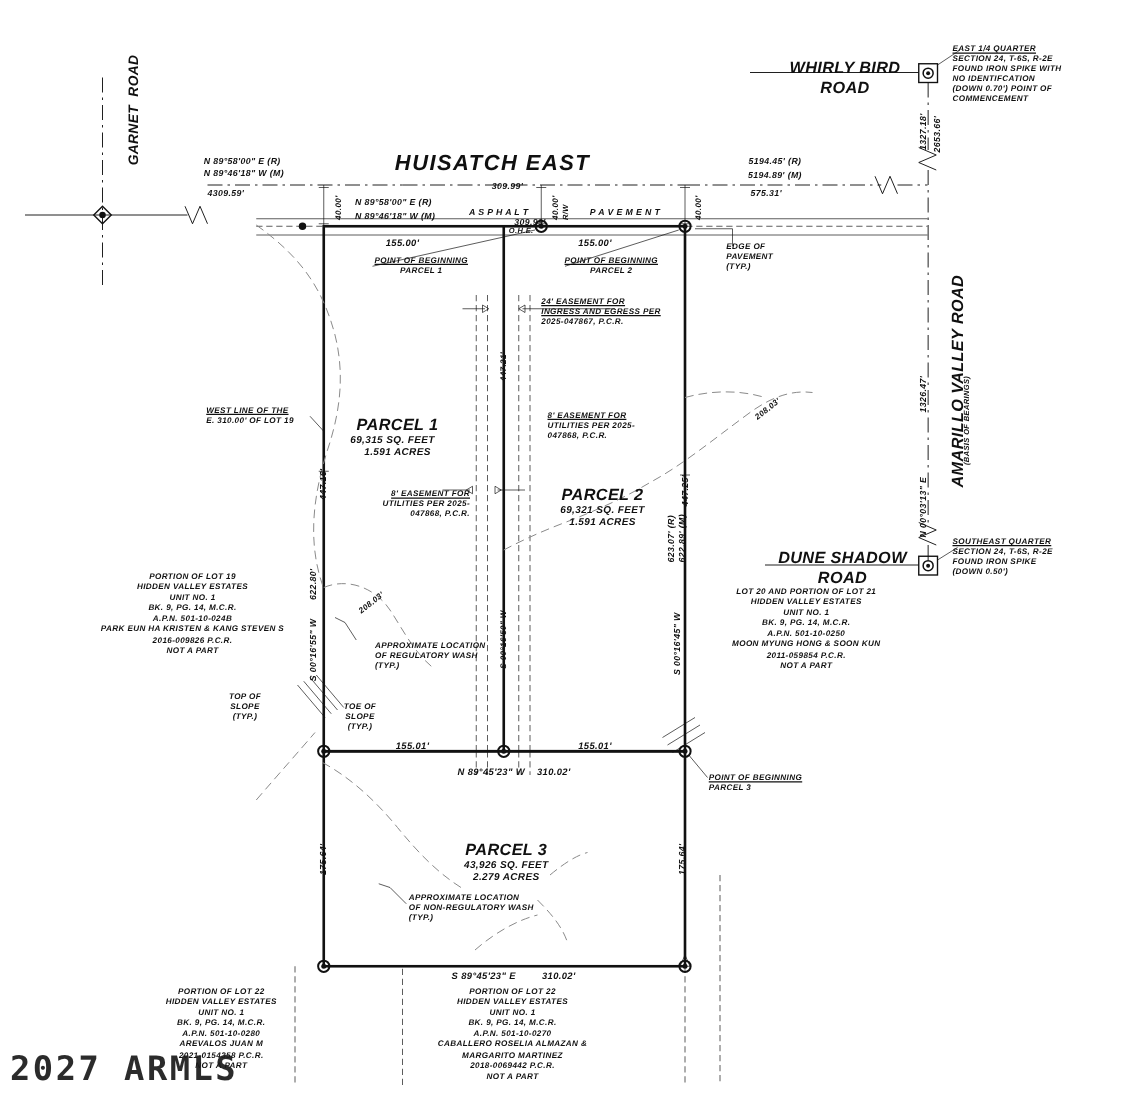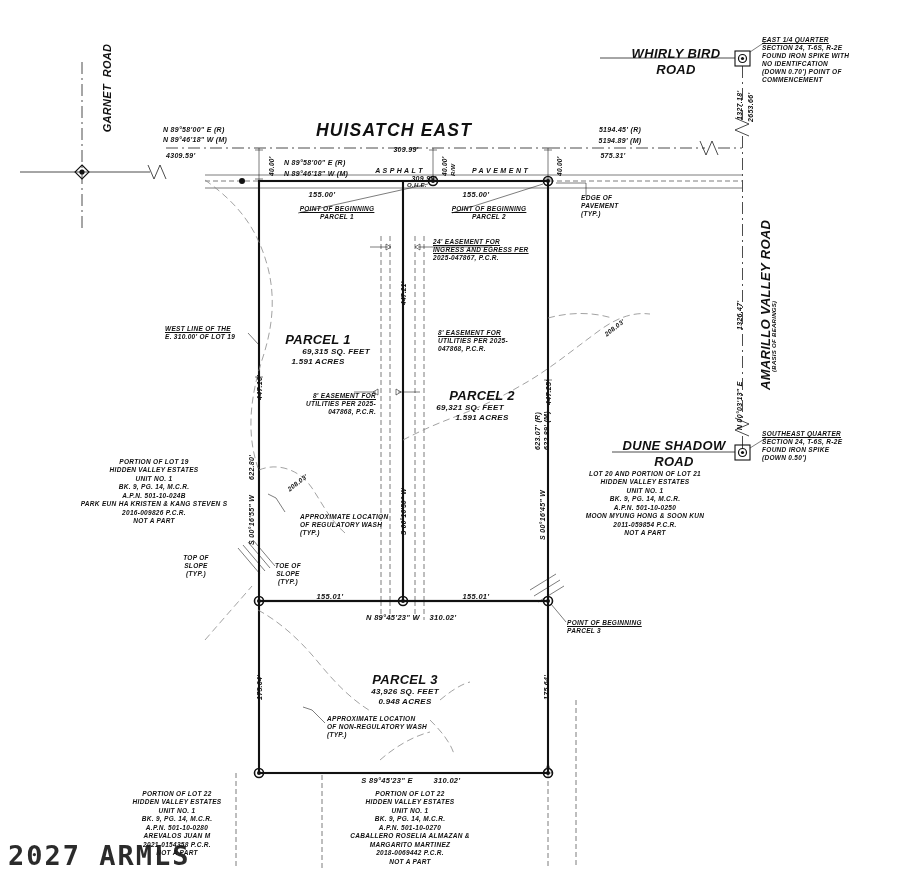--- a/index.html
+++ b/index.html
@@ -247,30 +247,30 @@
 
 <div class="lbl s65" style="left:581px;top:194px;">EDGE OF<br>PAVEMENT<br>(TYP.)</div>
 
 <div class="lbl s65" style="left:433px;top:238px;"><span class="und">24' EASEMENT FOR</span><br><span class="und">INGRESS AND EGRESS PER</span><br>2025-047867, P.C.R.</div>
 
 <div class="lbl s65" style="left:438px;top:329px;"><span class="und">8' EASEMENT FOR</span><br>UTILITIES PER 2025-<br>047868, P.C.R.</div>
 
 <div class="lbl s65 r" style="left:376px;top:392px;"><span class="und">8' EASEMENT FOR</span><br>UTILITIES PER 2025-<br>047868, P.C.R.</div>
 
 <div class="lbl s13 c" style="left:318px;top:332px;">PARCEL 1</div>
-<div class="lbl s8 c" style="left:336px;top:347px;">69,315 SQ. FEET</div>
+<div class="lbl s8 c" style="left:314px;top:347px;">69,315 SQ. FEET</div>
 <div class="lbl s8 c" style="left:318px;top:357px;">1.591 ACRES</div>
 
 <div class="lbl s13 c" style="left:482px;top:388px;">PARCEL 2</div>
-<div class="lbl s8 c" style="left:470px;top:403px;text-align:center;">69,321 SQ. FEET</div>
+<div class="lbl s8 c" style="left:482px;top:403px;text-align:center;">69,321 SQ. FEET</div>
 <div class="lbl s8 c" style="left:482px;top:413px;">1.591 ACRES</div>
 
 <div class="lbl s13 c" style="left:405px;top:672px;">PARCEL 3</div>
 <div class="lbl s8 c" style="left:405px;top:687px;">43,926 SQ. FEET</div>
-<div class="lbl s8 c" style="left:405px;top:697px;">0.948 ACRES</div>
+<div class="lbl s8 c" style="left:405px;top:697px;">2.279 ACRES</div>
 
 <div class="lbl s65" style="left:165px;top:325px;"><span class="und">WEST LINE OF THE</span><br>E. 310.00' OF LOT 19</div>
 
 <div class="lbl s7" style="left:256px;top:400px;transform:rotate(-90deg);transform-origin:0 0;">447.16'</div>
 <div class="lbl s7" style="left:248px;top:480px;transform:rotate(-90deg);transform-origin:0 0;">622.80'</div>
 <div class="lbl s7" style="left:248px;top:545px;transform:rotate(-90deg);transform-origin:0 0;">S 00°16'55" W</div>
 
 <div class="lbl s7" style="left:545px;top:405px;transform:rotate(-90deg);transform-origin:0 0;">447.25'</div>
 <div class="lbl s7" style="left:534px;top:450px;transform:rotate(-90deg);transform-origin:0 0;">623.07' (R)</div>
 <div class="lbl s7" style="left:543px;top:450px;transform:rotate(-90deg);transform-origin:0 0;">622.89' (M)</div>

